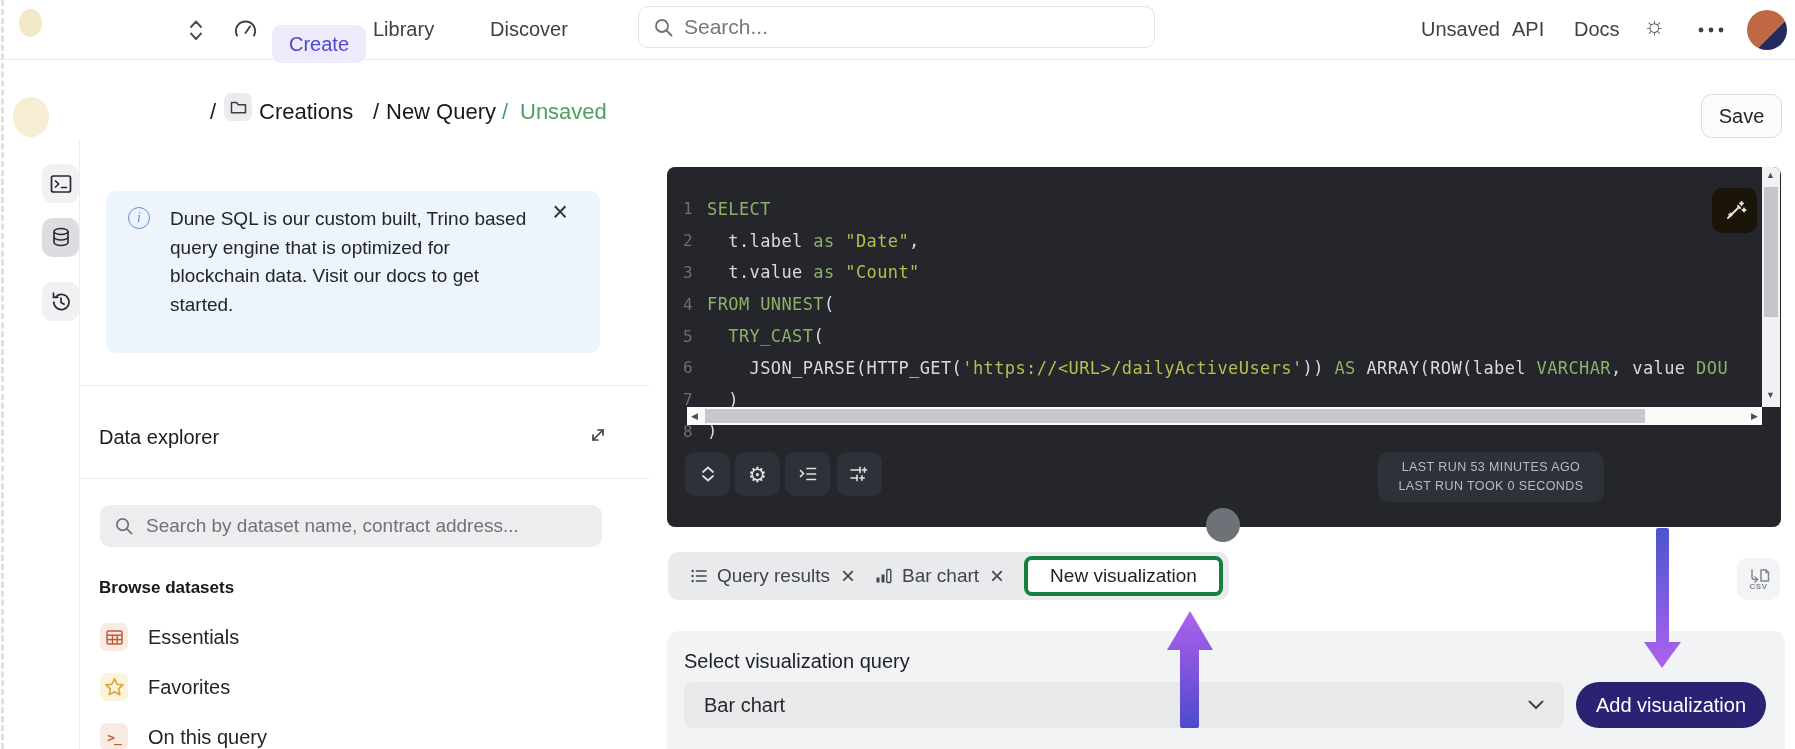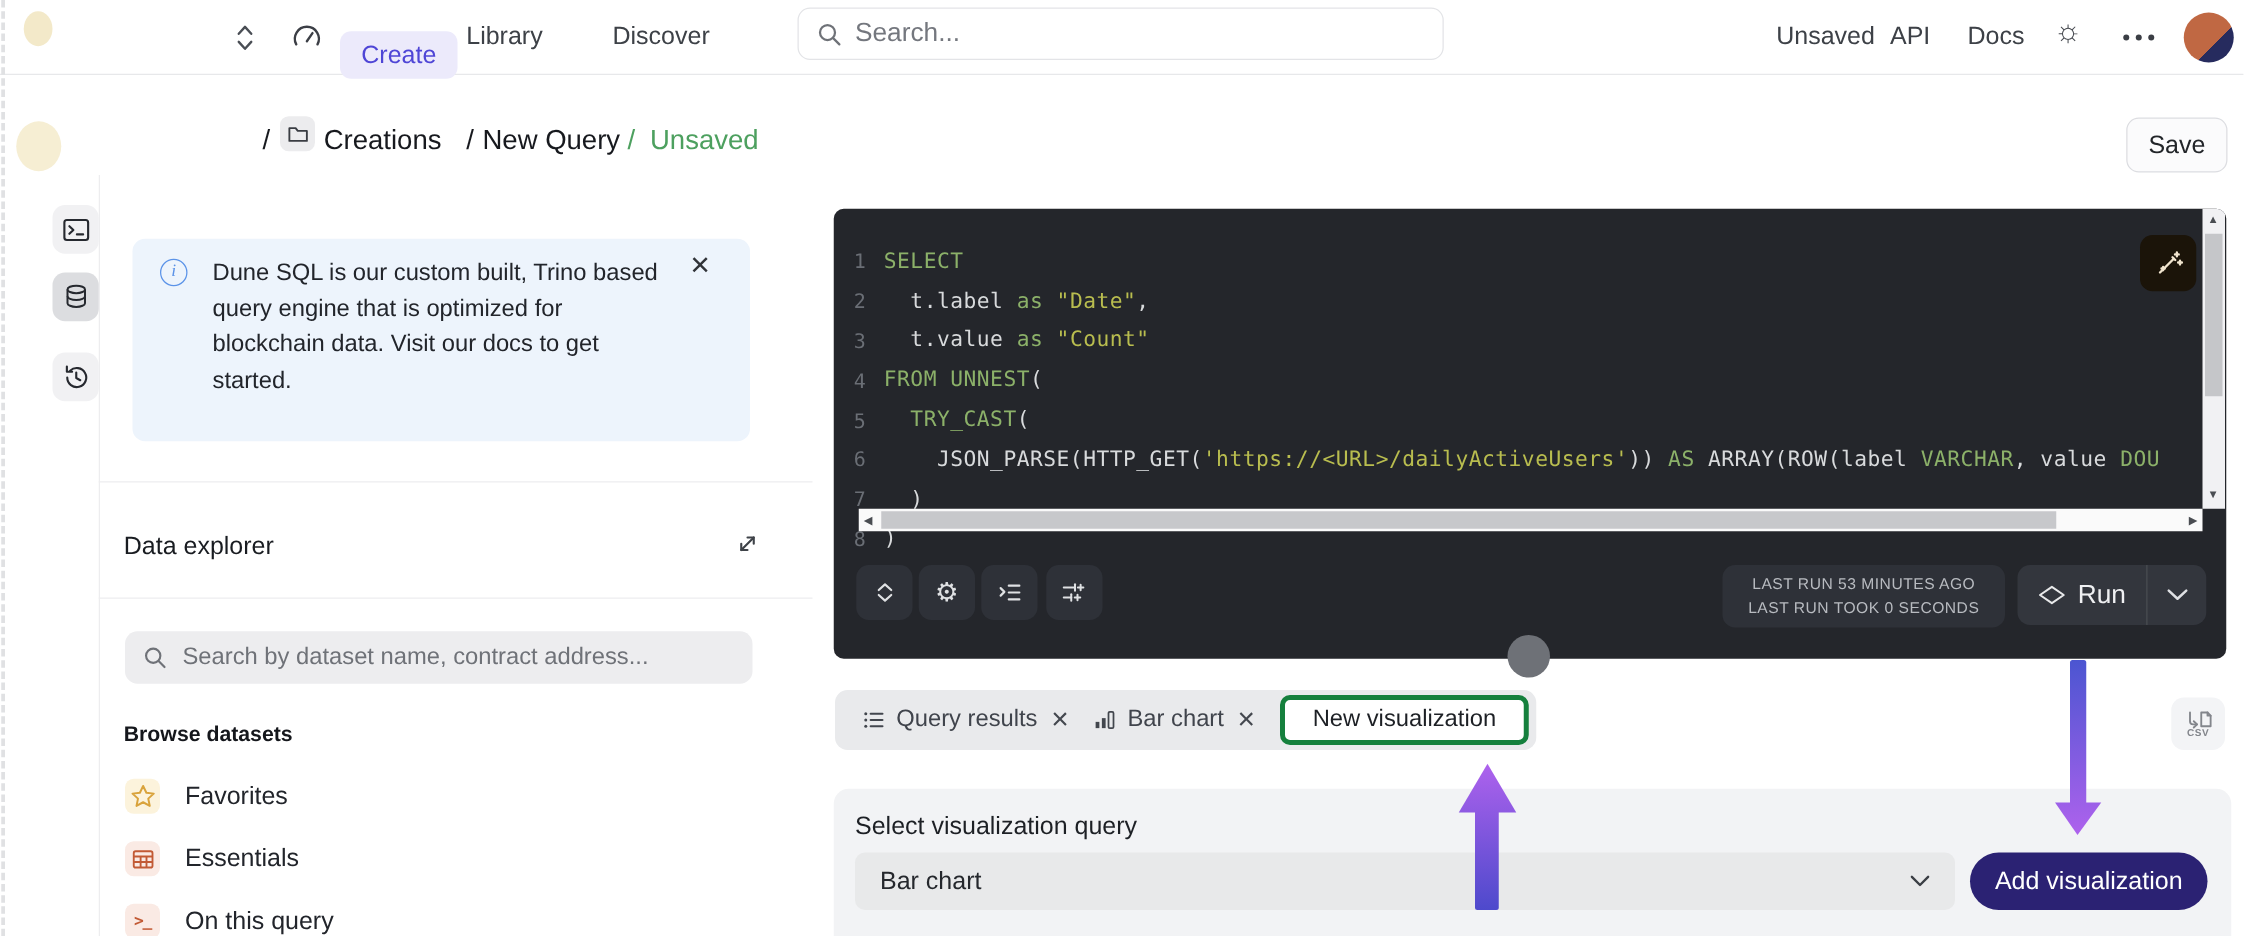--- a/index.html
+++ b/index.html
@@ -201,38 +201,38 @@
           <circle cx="9" cy="9" r="6"></circle>
           <path d="M13.5 13.5 L18.5 18.5"></path>
         </svg>
     </span>
     <input type="text" placeholder="Search by dataset name, contract address..." style="">
   </div>
 
   <div class="browse-label">Browse datasets</div>
   <div class="ds-list">
       <div class="ds-row">
-        <span class="ds-icon" style="color:#d9a33c;background:#fcf3dc">
-          <svg width="21" height="20" viewBox="0 0 21 20" fill="none" stroke="currentColor" stroke-width="1.6" stroke-linejoin="round">
-            <path d="M10.5 1.8 l2.6 5.4 5.9 0.7 -4.4 4 1.2 5.8 -5.3-2.9 -5.3 2.9 1.2-5.8 -4.4-4 5.9-0.7 Z"></path>
-          </svg>
-        </span>
-        <span class="ds-label">Favorites</span>
-      </div>
-      <div class="ds-row">
         <span class="ds-icon" style="color:#c25a35;background:#faeae4">
           <svg width="19" height="19" viewBox="0 0 19 19" fill="none" stroke="currentColor" stroke-width="1.5" stroke-linejoin="round">
             <rect x="2" y="3" width="15" height="13" rx="1.5"></rect>
             <path d="M2 7.2 h15"></path>
             <path d="M2 11.6 h15"></path>
             <path d="M7.5 7.2 v8.8"></path>
             <path d="M12.2 7.2 v8.8"></path>
           </svg>
         </span>
         <span class="ds-label">Essentials</span>
+      </div>
+      <div class="ds-row">
+        <span class="ds-icon" style="color:#d9a33c;background:#fcf3dc">
+          <svg width="21" height="20" viewBox="0 0 21 20" fill="none" stroke="currentColor" stroke-width="1.6" stroke-linejoin="round">
+            <path d="M10.5 1.8 l2.6 5.4 5.9 0.7 -4.4 4 1.2 5.8 -5.3-2.9 -5.3 2.9 1.2-5.8 -4.4-4 5.9-0.7 Z"></path>
+          </svg>
+        </span>
+        <span class="ds-label">Favorites</span>
       </div>
       <div class="ds-row">
         <span class="ds-icon" style="color:#c25a35;background:#faeae4">
           <span class="term-glyph">&gt;_</span>
         </span>
         <span class="ds-label">On this query</span>
       </div>
     </div>
 
   <div class="editor">
@@ -302,37 +302,20 @@
             <path d="M13 11.8 v4.4 M10.8 14 h4.4"></path>
           </svg>
       </span>
     </button>
 
     <div class="lastrun">
       <div>LAST RUN 53 MINUTES AGO</div>
       <div>LAST RUN TOOK 0 SECONDS</div>
     </div>
 
-    <div class="run-btn">
-      <div class="run-main">
-        <span>
-          <svg width="23" height="16" viewBox="0 0 23 16" fill="none" stroke="#e8e9ea" stroke-width="1.6" stroke-linejoin="round">
-              <path d="M11.5 1.5 L21 8 L11.5 14.5 L2 8 Z"></path>
-            </svg>
-        </span>
-        <span>Run</span>
-      </div>
-      <div class="run-caret">
-        <span>
-          <svg width="18" height="10" viewBox="0 0 18 10" fill="none" stroke="#dfe1e4" stroke-width="2" stroke-linecap="round" stroke-linejoin="round">
-              <path d="M2 1.5 L9 8 L16 1.5"></path>
-            </svg>
-        </span>
-      </div>
-    </div>
   </div>
 
   <div class="resize-handle"></div>
 
   <div class="tabs">
       <div class="tab">
         <span class="tab-ic">
           <svg width="18" height="18" viewBox="0 0 18 18">
             <g fill="#42464d">
               <circle cx="2.6" cy="4" r="1.2"></circle>

